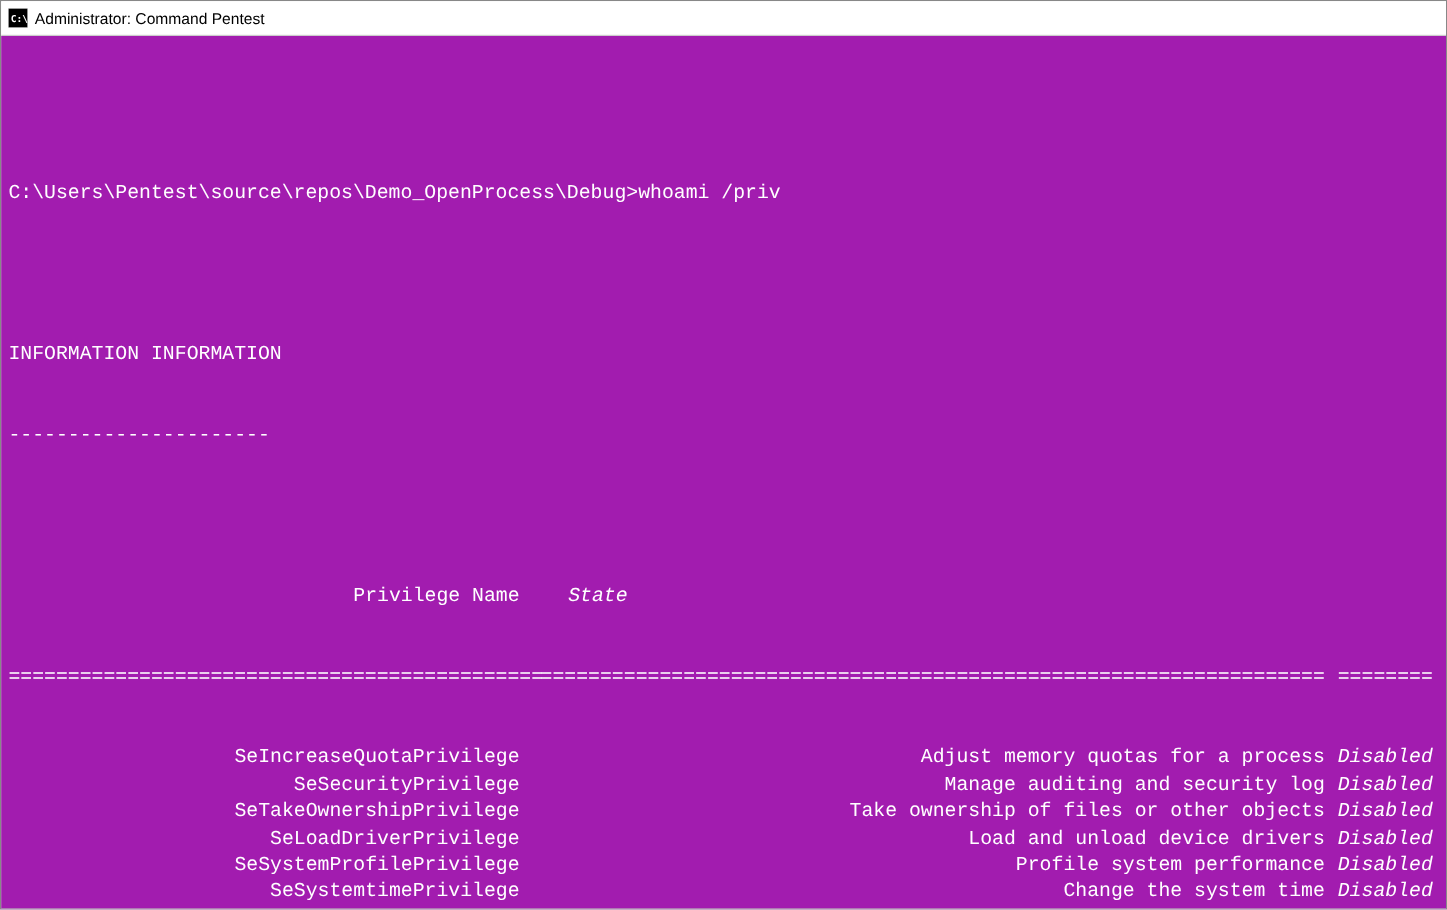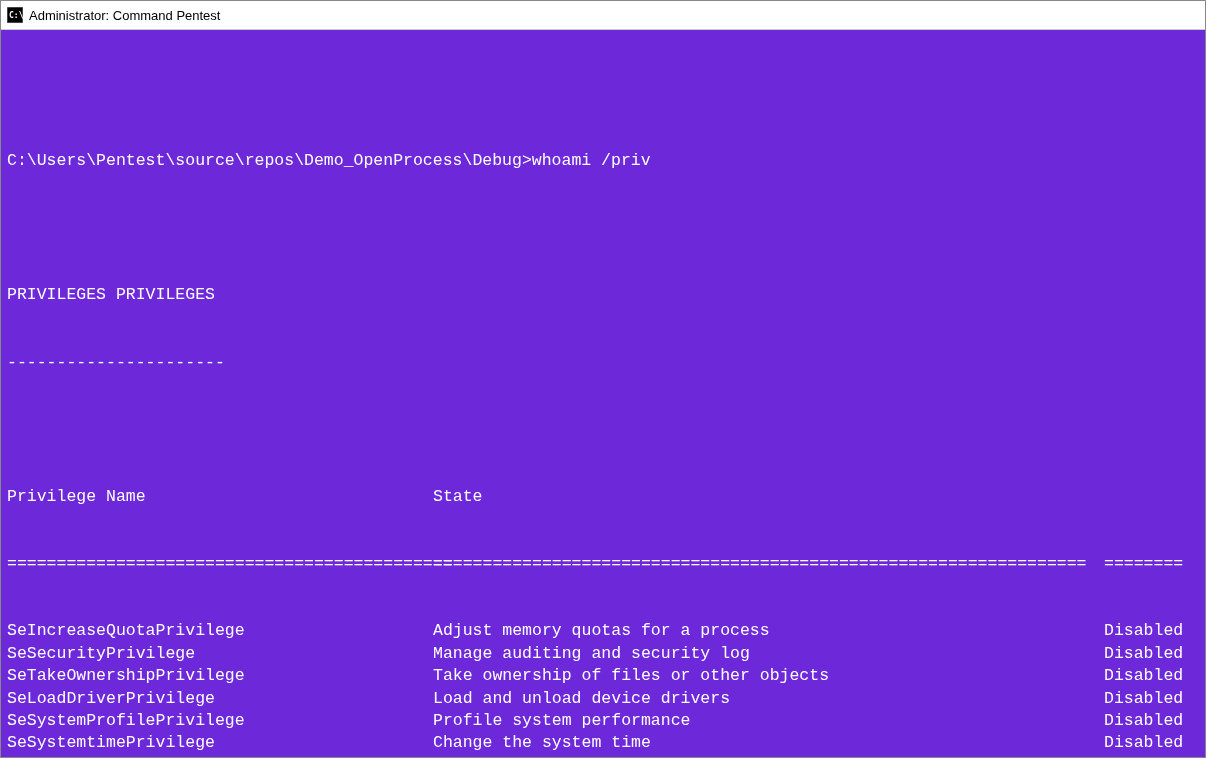--- a/index.html
+++ b/index.html
@@ -42,69 +42,71 @@
     .title-icon svg {
       width: 16px;
       height: 16px;
     }
     .title-text {
       font-size: 13px;
       color: #000;
     }
     .terminal {
       flex: 1;
-      background: #6d28d9;
+      background: #a21caf;
       color: #fff;
       font-family: Consolas, 'Courier New', monospace;
       font-size: 16.5px;
       line-height: 22.4px;
       padding: 8px 4px 4px 6px;
       overflow: hidden;
       white-space: pre;
       position: relative;
     }
     .blank-line {
       height: 22.4px;
     }
     .row {
       display: flex;
       height: 22.4px;
+      text-align: right;
     }
     .col-name {
       width: 426px;
       flex-shrink: 0;
     }
     .col-desc {
       width: 671px;
       flex-shrink: 0;
     }
     .col-state {
       width: 90px;
       flex-shrink: 0;
+      font-style: italic;
     }
   </style>
 </head>
 <body>
 
 <div class="window">
   <div class="titlebar">
     <span class="title-icon">
       <svg viewBox="0 0 16 16">
         <rect x="0" y="0" width="16" height="16" fill="#000" stroke="#888" stroke-width="1"></rect>
         <text x="2" y="11" font-size="8" fill="#fff" font-family="monospace" font-weight="bold">C:\</text>
       </svg>
     </span>
     <span class="title-text">Administrator: Command Pentest</span>
   </div>
 
   <div class="terminal">
     <div class="blank-line"></div>
     <div><span>C:\Users\Pentest\source\repos\Demo_OpenProcess\Debug&gt;</span><span>whoami /priv</span></div>
     <div class="blank-line"></div>
-    <div>PRIVILEGES PRIVILEGES</div>
+    <div>INFORMATION INFORMATION</div>
     <div>----------------------</div>
     <div class="blank-line"></div>
     <div class="row">
       <span class="col-name">Privilege Name</span>
       <span class="col-state">State</span>
     </div>
     <div class="row">
       <span class="col-name">=============================================</span>
       <span class="col-desc">==================================================================</span>
       <span class="col-state">========</span>

